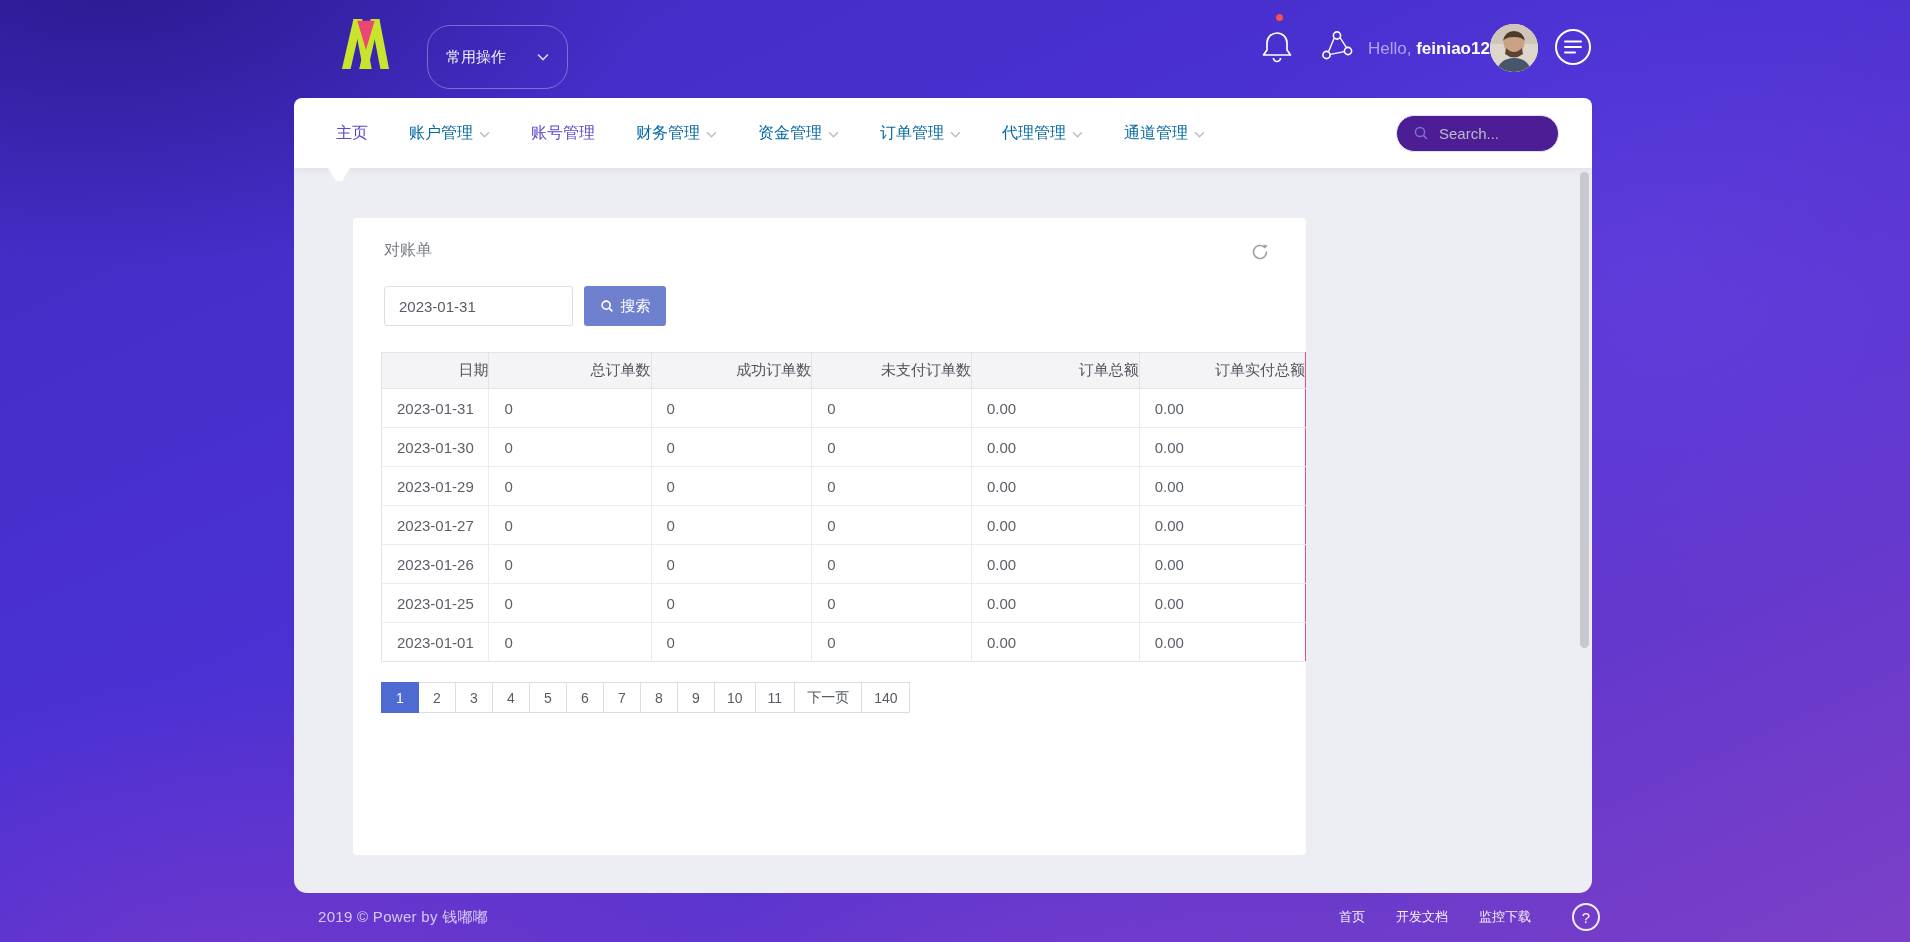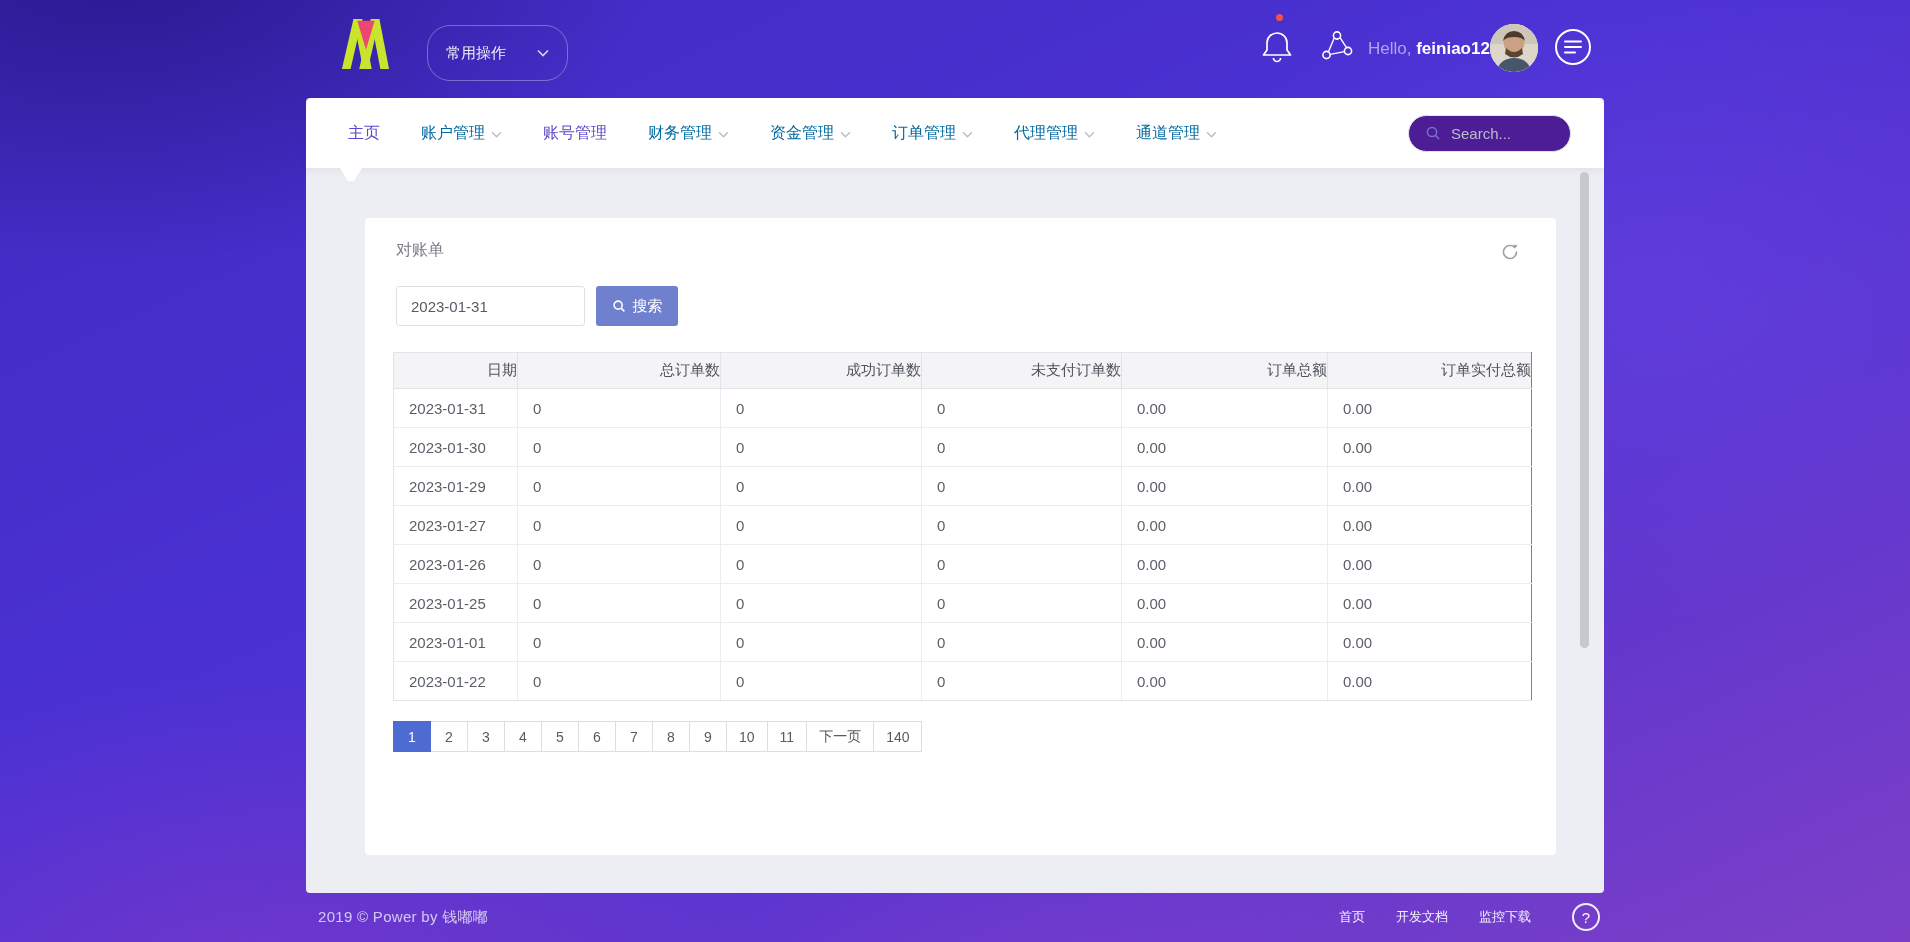--- a/index.html
+++ b/index.html
@@ -14,40 +14,40 @@
       radial-gradient(900px 520px at 6% -5%, rgba(18,8,90,.50), rgba(18,8,90,0) 60%),
       radial-gradient(760px 520px at 86% 30%, rgba(130,92,255,.22), rgba(130,92,255,0) 65%),
       radial-gradient(900px 500px at 12% 104%, rgba(210,70,190,.20), rgba(210,70,190,0) 60%),
       radial-gradient(600px 360px at 55% 110%, rgba(190,70,210,.15), rgba(190,70,210,0) 65%),
       linear-gradient(155deg, #3f2bc0 0%, #4b31d3 42%, #5c35cf 68%, #7c40c7 100%);
   }
 
   
   .logo { position:absolute; left:340px; top:12px; width:50px; height:58px; }
   .quick-pill {
-    position:absolute; left:427px; top:25px; width:141px; height:56px;
+    position:absolute; left:427px; top:25px; width:141px; height:64px;
     border:1px solid rgba(255,255,255,.32); border-radius:23px;
     display:flex; align-items:center; justify-content:space-between;
     padding:0 18px; cursor:pointer; color:rgba(255,255,255,.92); font-size:15px;
   }
   .hdr-icon-btn { position:absolute; width:38px; height:38px; background:none; border:none; cursor:pointer; }
   .red-dot { position:absolute; left:1276px; top:14px; width:7px; height:7px; border-radius:50%; background:#f4504e; }
   .greeting { position:absolute; left:1368px; top:39px; font-size:17px; white-space:nowrap; }
   .greeting .hi { color:#b2a3ee; }
   .greeting .usr { color:#ffffff; font-weight:bold; }
   .avatar {
     position:absolute; left:1490px; top:24px; width:48px; height:48px;
     border-radius:50%; overflow:hidden; cursor:pointer; background:#e8e2da;
   }
   .menu-btn { position:absolute; left:1553px; top:27px; width:40px; height:40px; background:none; border:none; cursor:pointer; }
 
   
   .main {
-    position:absolute; left:306px; top:98px; width:1298px; height:795px;
-    background:#edeef3; border-radius:4px;
+    position:absolute; left:294px; top:98px; width:1298px; height:795px;
+    background:#edeef3; border-radius:13px;
   }
   .navbar {
     position:absolute; left:0; top:0; width:100%; height:70px; background:#ffffff;
     border-radius:8px 8px 0 0; display:flex; align-items:center;
     padding:0 33px 0 42px; gap:41px;
     box-shadow:0 3px 6px rgba(60,60,120,.06);
   }
   .nav-item { display:flex; align-items:center; gap:6px; font-size:16px; color:#0369a1; cursor:pointer; white-space:nowrap; }
   .nav-item.active { color:#5b49c8; }
   .nav-caret { width:11px; height:7px; stroke:#b9bcc6; stroke-width:1.6; fill:none; margin-top:2px; }
@@ -60,21 +60,21 @@
     display:flex; align-items:center; gap:10px; padding:0 16px; background:#4c1d95;
   }
   .search-pill input {
     border:none; outline:none; width:100px; font-size:15px; color:#8f95a1; background:transparent;
     font-family:inherit;
   }
   .search-pill input::placeholder { color:#b9bdc7; }
 
   
   .card {
-    position:absolute; left:59px; top:120px; width:1191px; height:637px;
+    position:absolute; left:59px; top:120px; width:953px; height:637px;
     background:#ffffff; border-radius:4px;
   }
   .card-head { display:flex; align-items:flex-start; justify-content:space-between; padding:22px 36px 0 31px; }
   .card-title { font-size:16px; color:#7a7e88; }
   .refresh-btn { background:none; border:none; cursor:pointer; padding:0; margin-top:2px; }
   .filter-row { display:flex; gap:11px; margin:21px 0 0 31px; }
   .date-input {
     width:189px; height:40px; border:1px solid #dcdfe5; border-radius:3px;
     padding:0 14px; font-size:15px; color:#565b64; outline:none; font-family:inherit;
   }
@@ -332,28 +332,20 @@
           <tr>
             <td>2023-01-25</td>
               <td>0</td>
               <td>0</td>
               <td>0</td>
               <td>0.00</td>
               <td>0.00</td>
           </tr>
           <tr>
             <td>2023-01-01</td>
-              <td>0</td>
-              <td>0</td>
-              <td>0</td>
-              <td>0.00</td>
-              <td>0.00</td>
-          </tr>
-          <tr>
-            <td>2023-01-22</td>
               <td>0</td>
               <td>0</td>
               <td>0</td>
               <td>0.00</td>
               <td>0.00</td>
           </tr>
         </tbody>
       </table>
 
       <div class="pagination">

